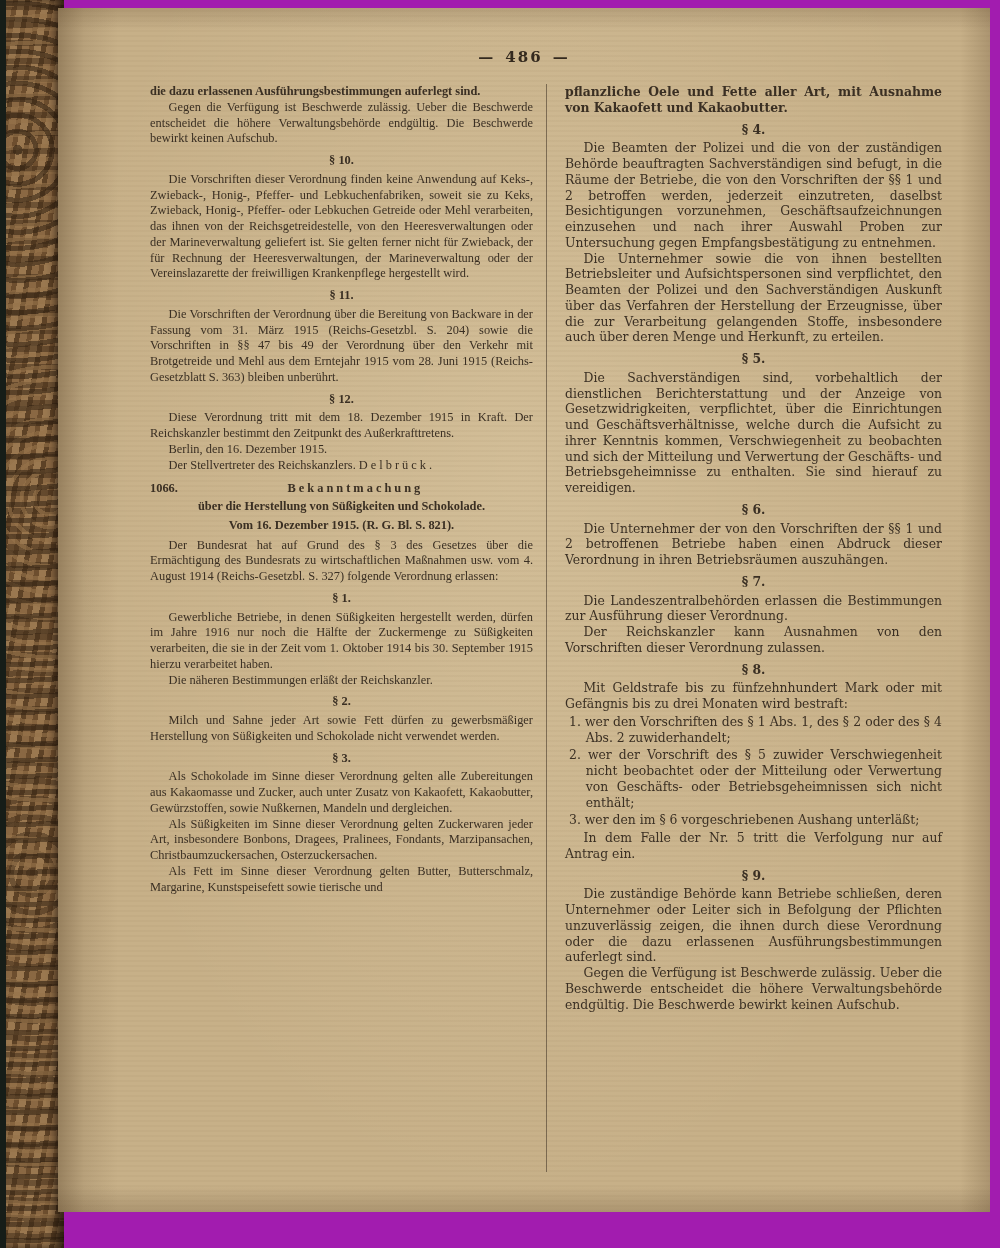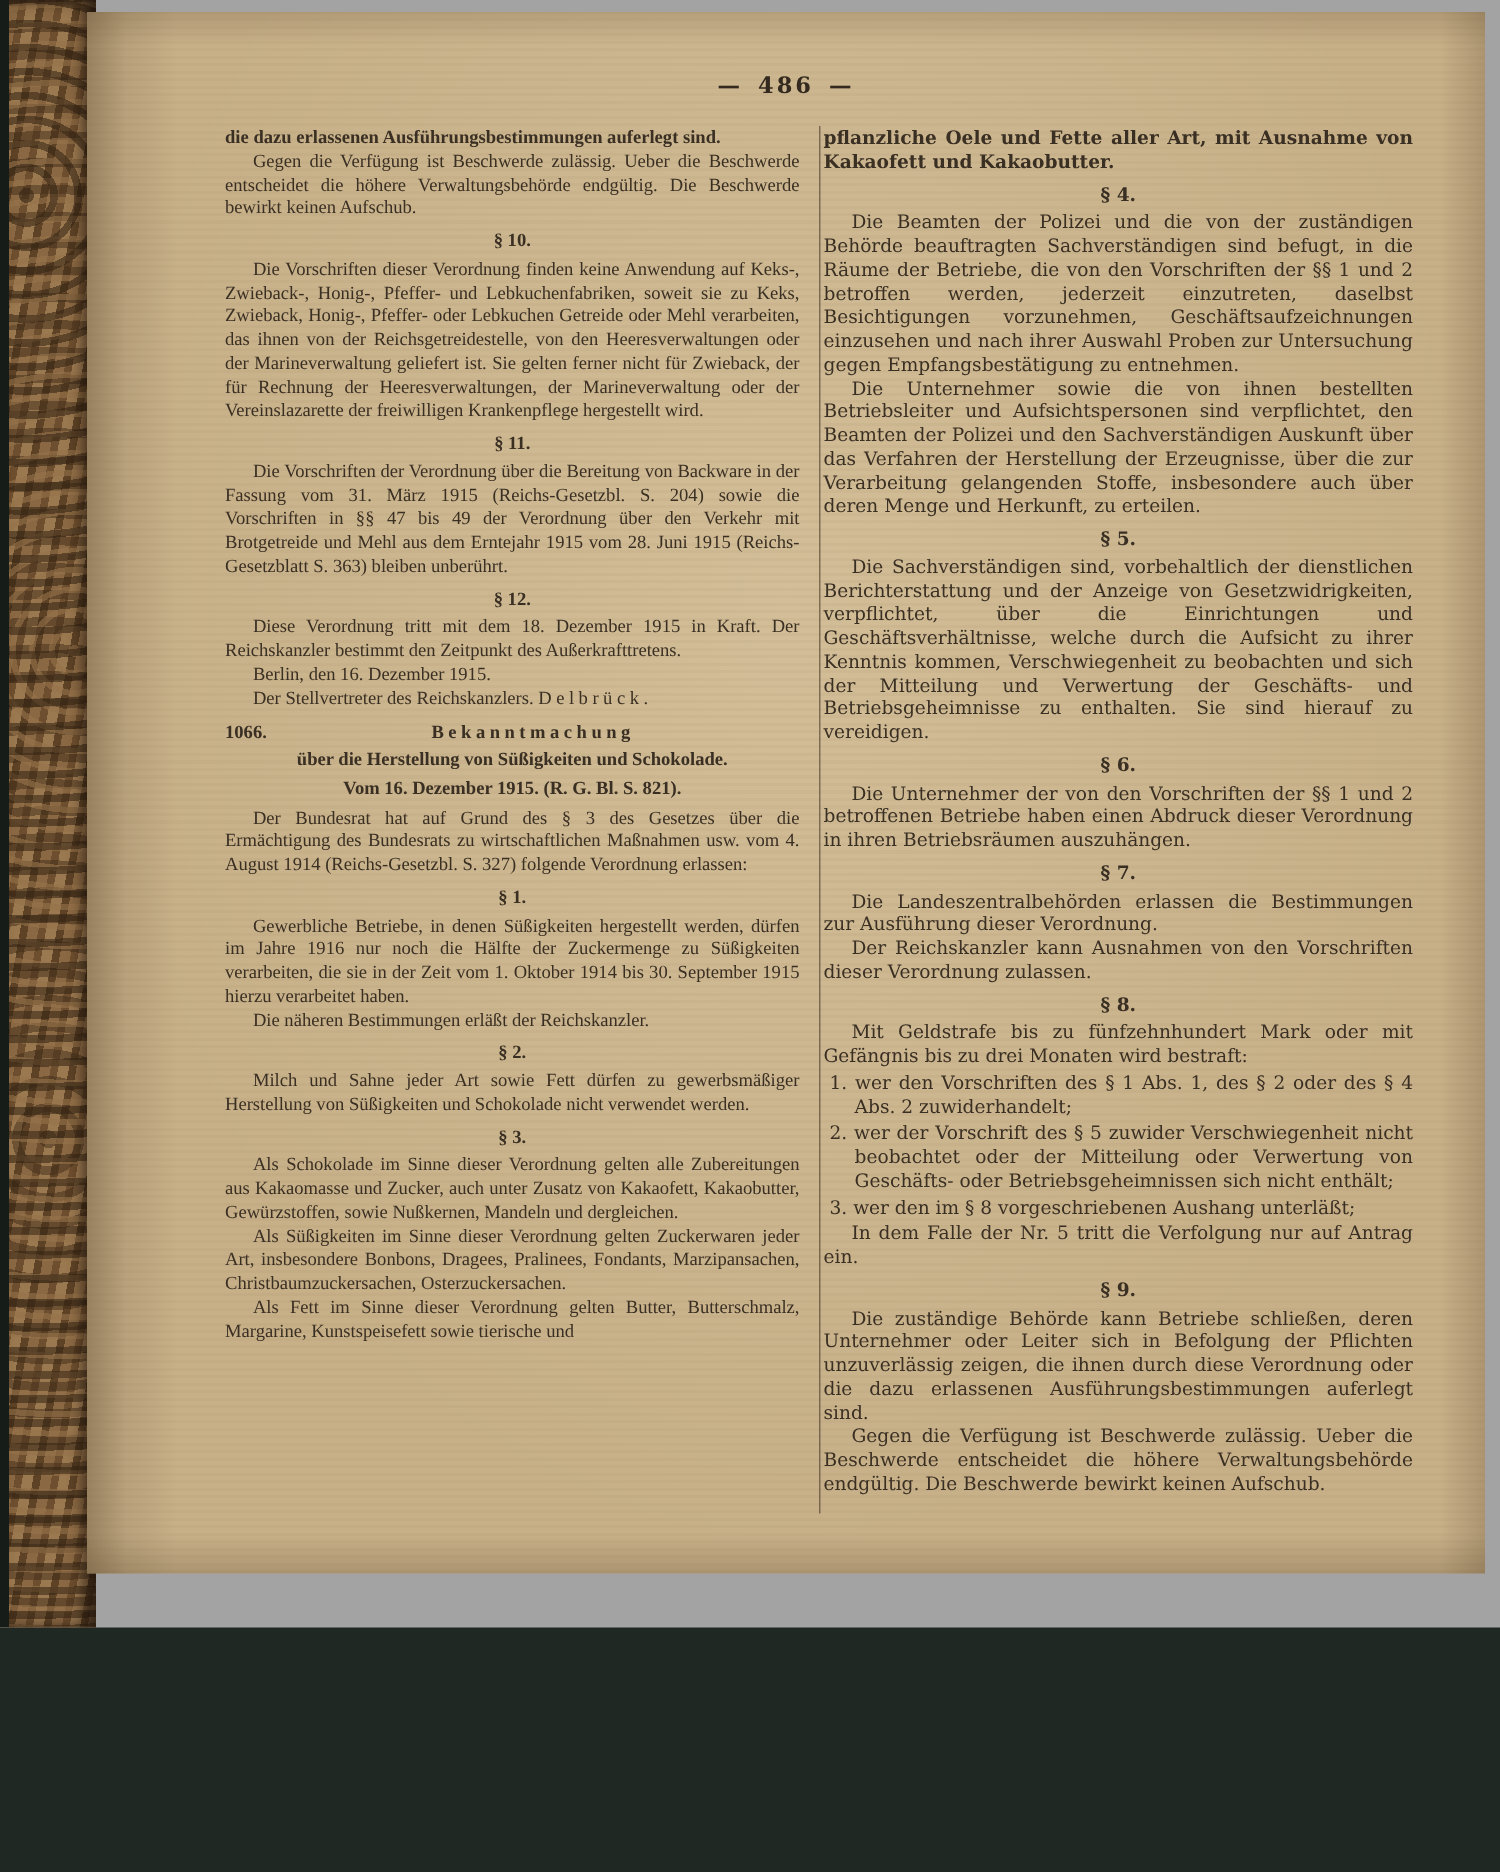--- a/index.html
+++ b/index.html
@@ -1,17 +1,17 @@
 <!DOCTYPE html>
 <html><head>
 <meta charset="utf-8">
 <style>
   html,body{margin:0;padding:0;}
   body{width:1000px;height:1248px;background:#1f2822;font-family:"DejaVu Serif", serif;}
-  .scan{position:relative;width:1000px;height:1085px;background:#a3a3a3;overflow:hidden;}
+  .scan{position:relative;width:1000px;height:1248px;background:#a21caf;overflow:hidden;}
 
   
   .binding{
     position:absolute;left:0;top:0;bottom:0;width:58px;
     background:
       repeating-radial-gradient(circle at 20% 12%, rgba(50,34,18,.55) 0 5px, rgba(0,0,0,0) 5px 16px),
       repeating-radial-gradient(circle at 75% 40%, rgba(150,115,74,.6) 0 4px, rgba(0,0,0,0) 4px 13px),
       repeating-radial-gradient(circle at 45% 70%, rgba(64,44,24,.5) 0 6px, rgba(0,0,0,0) 6px 18px),
       repeating-linear-gradient(100deg, #8a6843 0 7px, #6d4e2e 7px 12px, #9a7850 12px 19px, #5d4226 19px 24px),
       #7b5b3a;
@@ -37,21 +37,21 @@
     font-weight:bold;font-size:15px;color:#33291e;letter-spacing:2px;
   }
   .page-header .dash{padding:0 10px;}
 
   .columns{
     position:absolute;top:76px;left:92px;right:48px;bottom:40px;
     display:flex;color:#3a2f23;font-size:12.4px;line-height:1.27;
   }
   .col{width:50%;box-sizing:border-box;text-align:justify;}
   .col-left{padding-right:13px;font-family:Liberation Serif, serif;}
-  .col-right{padding-left:2px;border-left:1px solid rgba(58,46,32,.55);}
+  .col-right{padding-left:18px;border-left:1px solid rgba(58,46,32,.55);}
 
   .para{margin:0;text-indent:1.5em;}
   .para.cont{text-indent:0;}
   .para.bold{font-weight:bold;}
   .sec{margin:6px 0 3px;text-align:center;font-weight:bold;text-indent:0;}
   .numhead{display:flex;margin:8px 0 2px;font-weight:bold;text-indent:0;}
   .numhead .itemnum{flex:0 0 auto;}
   .numhead .headtext{flex:1;text-align:center;letter-spacing:3px;}
   .subhead{text-align:center;font-weight:bold;margin:1px 0 3px;text-indent:0;}
   .dateline{text-align:center;font-weight:bold;margin:2px 0 4px;text-indent:0;}
@@ -106,21 +106,21 @@
           <div class="para">Die Sachverständigen sind, vorbehaltlich der dienstlichen Berichterstattung und der Anzeige von Gesetzwidrigkeiten, verpflichtet, über die Einrichtungen und Geschäftsverhältnisse, welche durch die Aufsicht zu ihrer Kenntnis kommen, Verschwiegenheit zu beobachten und sich der Mitteilung und Verwertung der Geschäfts- und Betriebsgeheimnisse zu enthalten. Sie sind hierauf zu vereidigen.</div>
           <div class="sec">§ 6.</div>
           <div class="para">Die Unternehmer der von den Vorschriften der §§ 1 und 2 betroffenen Betriebe haben einen Abdruck dieser Verordnung in ihren Betriebsräumen auszuhängen.</div>
           <div class="sec">§ 7.</div>
           <div class="para">Die Landeszentralbehörden erlassen die Bestimmungen zur Ausführung dieser Verordnung.</div>
           <div class="para">Der Reichskanzler kann Ausnahmen von den Vorschriften dieser Verordnung zulassen.</div>
           <div class="sec">§ 8.</div>
           <div class="para">Mit Geldstrafe bis zu fünfzehnhundert Mark oder mit Gefängnis bis zu drei Monaten wird bestraft:</div>
           <div class="listitem">1. wer den Vorschriften des § 1 Abs. 1, des § 2 oder des § 4 Abs. 2 zuwiderhandelt;</div>
           <div class="listitem">2. wer der Vorschrift des § 5 zuwider Verschwiegenheit nicht beobachtet oder der Mitteilung oder Verwertung von Geschäfts- oder Betriebsgeheimnissen sich nicht enthält;</div>
-          <div class="listitem">3. wer den im § 8 vorgeschriebenen Aushang unterläßt;</div>
+          <div class="listitem">3. wer den im § 6 vorgeschriebenen Aushang unterläßt;</div>
           <div class="para">In dem Falle der Nr. 5 tritt die Verfolgung nur auf Antrag ein.</div>
           <div class="sec">§ 9.</div>
           <div class="para">Die zuständige Behörde kann Betriebe schließen, deren Unternehmer oder Leiter sich in Befolgung der Pflichten unzuverlässig zeigen, die ihnen durch diese Verordnung oder die dazu erlassenen Ausführungsbestimmungen auferlegt sind.</div>
           <div class="para">Gegen die Verfügung ist Beschwerde zulässig. Ueber die Beschwerde entscheidet die höhere Verwaltungsbehörde endgültig. Die Beschwerde bewirkt keinen Aufschub.</div>
         </div>
     </div>
   </div>
 </div>
 
 </body></html>

